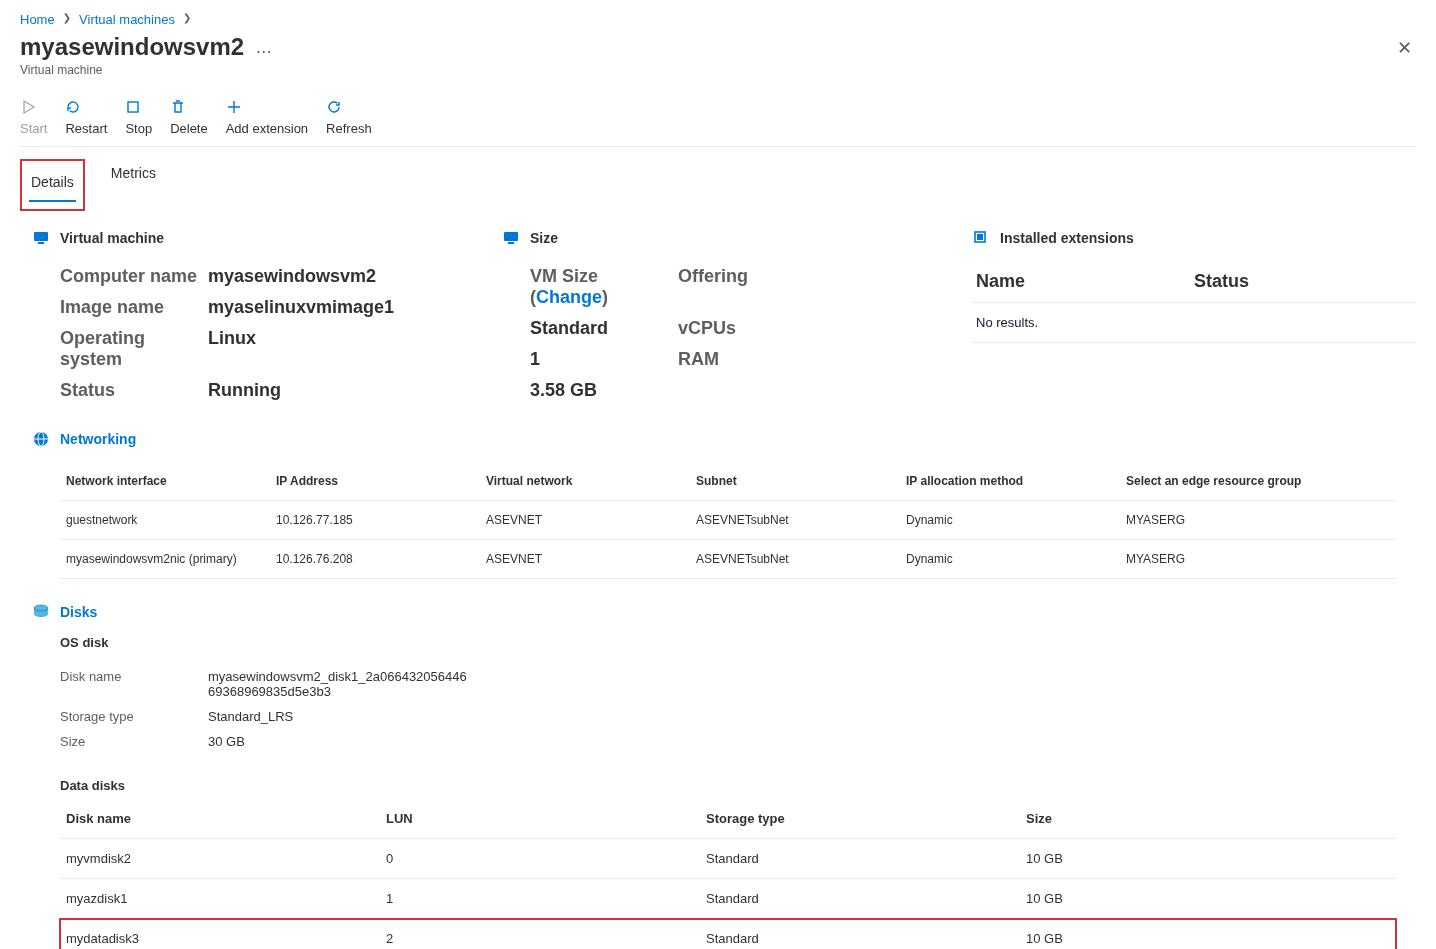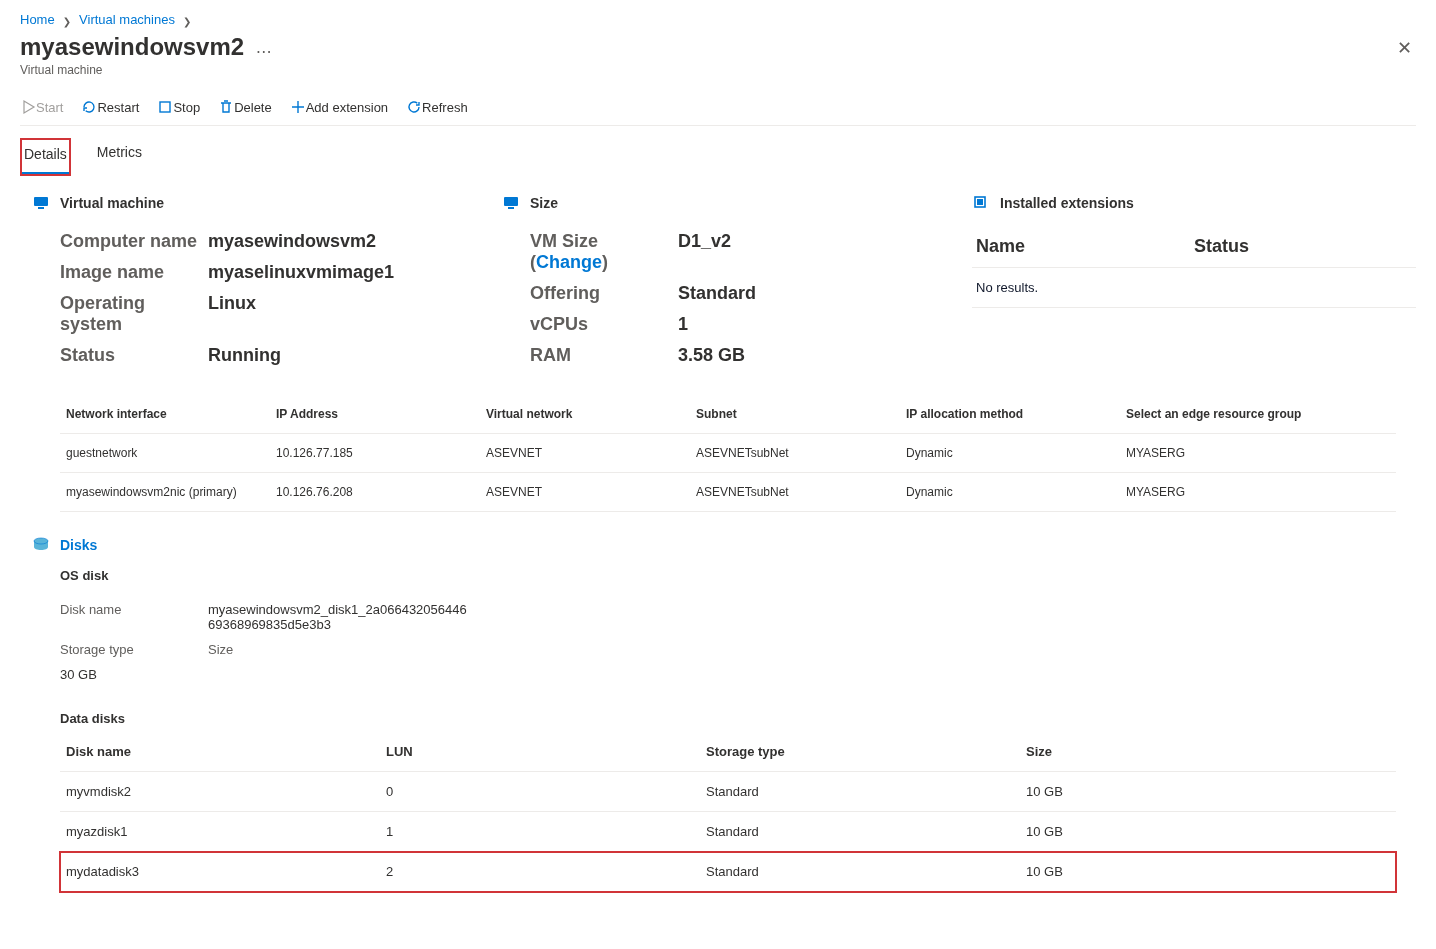--- a/index.html
+++ b/index.html
@@ -7,41 +7,41 @@
     font-family: "Segoe UI", -apple-system, sans-serif;
     font-size: 13px;
     color: #323130;
     background: #fff;
     padding: 12px 20px;
     width: 1436px;
   }
   a, .link { color: #0078d4; text-decoration: none; cursor: pointer; }
   
   
-  .breadcrumb { display: flex; align-items: flex-end; gap: 8px; font-size: 13px; margin-bottom: 6px; }
+  .breadcrumb { display: flex; align-items: flex-start; gap: 8px; font-size: 13px; margin-bottom: 6px; }
   .breadcrumb .chev { color: #605e5c; font-size: 10px; }
   
   
   .title-row { display: flex; align-items: flex-start; justify-content: space-between; }
   .title-block h1 { font-size: 24px; font-weight: 600; display: inline-block; }
   .title-dots { margin-left: 8px; color: #605e5c; cursor: pointer; font-size: 16px; vertical-align: middle; }
   .subtitle { font-size: 12px; color: #605e5c; margin-top: 2px; }
   .close-x { font-size: 18px; color: #605e5c; cursor: pointer; padding: 4px; }
   
   
   .toolbar { display: flex; align-items: center; gap: 18px; padding: 14px 0 10px; border-bottom: 1px solid #edebe9; margin-top: 8px;}
-  .tool-btn { display: flex; align-items: flex-end; background: none; border: none; font-size: 13px; cursor: pointer; color: #323130; }
+  .tool-btn { display: flex; align-items: flex-start; gap: 6px; background: none; border: none; font-size: 13px; cursor: pointer; color: #323130; flex-direction: column; }
   .tool-btn.disabled { color: #a19f9d; cursor: default; }
   .tool-btn svg { width: 16px; height: 16px; }
   
   
   .tabs { display: flex; gap: 24px; padding: 12px 0 0; }
   .tab { font-size: 14px; padding: 6px 2px 10px; cursor: pointer; color: #323130; }
   .tab.active { border-bottom: 2px solid #0078d4; font-weight: 400; }
-  .tabs-highlight { display:inline-block; padding:0; }
+  .tabs-highlight { display:inline-block; padding:7px; }
   .red-box { border: 2px solid #d13438; }
   
   
   .details-grid { display: grid; grid-template-columns: 450px 450px 1fr; gap: 0 20px; margin-top: 18px; padding-left: 12px;}
   .section-head { display: flex; align-items: center; gap: 10px; font-weight: 600; font-size: 14px; margin-bottom: 14px; }
   .section-head.link-head { color: #0078d4; }
   .section-head .ico { width: 18px; height: 18px; display: inline-flex; align-items:center; justify-content:center;}
   .kv { display: grid; grid-template-columns: 148px 1fr; font-size: 18px; padding-left: 28px; font-weight: bold;}
   .kv .k { color: #605e5c; padding: 5px 0; }
   .kv .v { padding: 5px 0; }
@@ -170,21 +170,20 @@
       <span class="ico">
           <svg width="18" height="18" viewBox="0 0 18 18">
             <rect x="2" y="3" width="14" height="9" rx="1" fill="#0078d4"></rect>
             <rect x="6" y="13" width="6" height="2" fill="#0078d4"></rect>
           </svg>
         </span>
       <span>Size</span>
     </div>
     <div class="kv">
       <div class="k"><span>VM Size</span> (<a class="link">Change</a>)</div>
-      <div class="v">D1_v2</div>
       <div class="k">Offering</div>
       <div class="v">Standard</div>
       <div class="k">vCPUs</div>
       <div class="v">1</div>
       <div class="k">RAM</div>
       <div class="v">3.58 GB</div>
     </div>
   </div>
 
   <div>
@@ -202,20 +201,30 @@
         <div>Name</div>
         <div>Status</div>
       </div>
       <div class="ext-row">No results.</div>
     </div>
   </div>
 
 </div>
 
 <div class="full-section">
+  <div class="section-head link-head">
+    <span class="ico">
+        <svg width="18" height="18" viewBox="0 0 18 18">
+          <circle cx="9" cy="9" r="7" fill="#0078d4"></circle>
+          <ellipse cx="9" cy="9" rx="3" ry="7" fill="none" stroke="#fff" stroke-width="1"></ellipse>
+          <path d="M2 9h14" stroke="#fff" stroke-width="1"></path>
+        </svg>
+      </span>
+    <a class="link">Networking</a>
+  </div>
   <div class="net-table">
     <div class="net-row header">
       <div>Network interface</div>
       <div>IP Address</div>
       <div>Virtual network</div>
       <div>Subnet</div>
       <div>IP allocation method</div>
       <div>Select an edge resource group</div>
     </div>
     <div class="net-row">
@@ -248,20 +257,21 @@
       </span>
     <a class="link">Disks</a>
   </div>
 
   <div class="osdisk">
     <h4>OS disk</h4>
     <div class="kv2">
       <div class="k">Disk name</div>
       <div class="v">myasewindowsvm2_disk1_2a06643205644669368969835d5e3b3</div>
       <div class="k">Storage type</div>
+      <div class="v">Standard_LRS</div>
       <div class="k">Size</div>
       <div class="v">30 GB</div>
     </div>
   </div>
 
   <div class="data-disks">
     <h4>Data disks</h4>
     <div class="dd-table">
       <div class="dd-row header">
         <div>Disk name</div>

